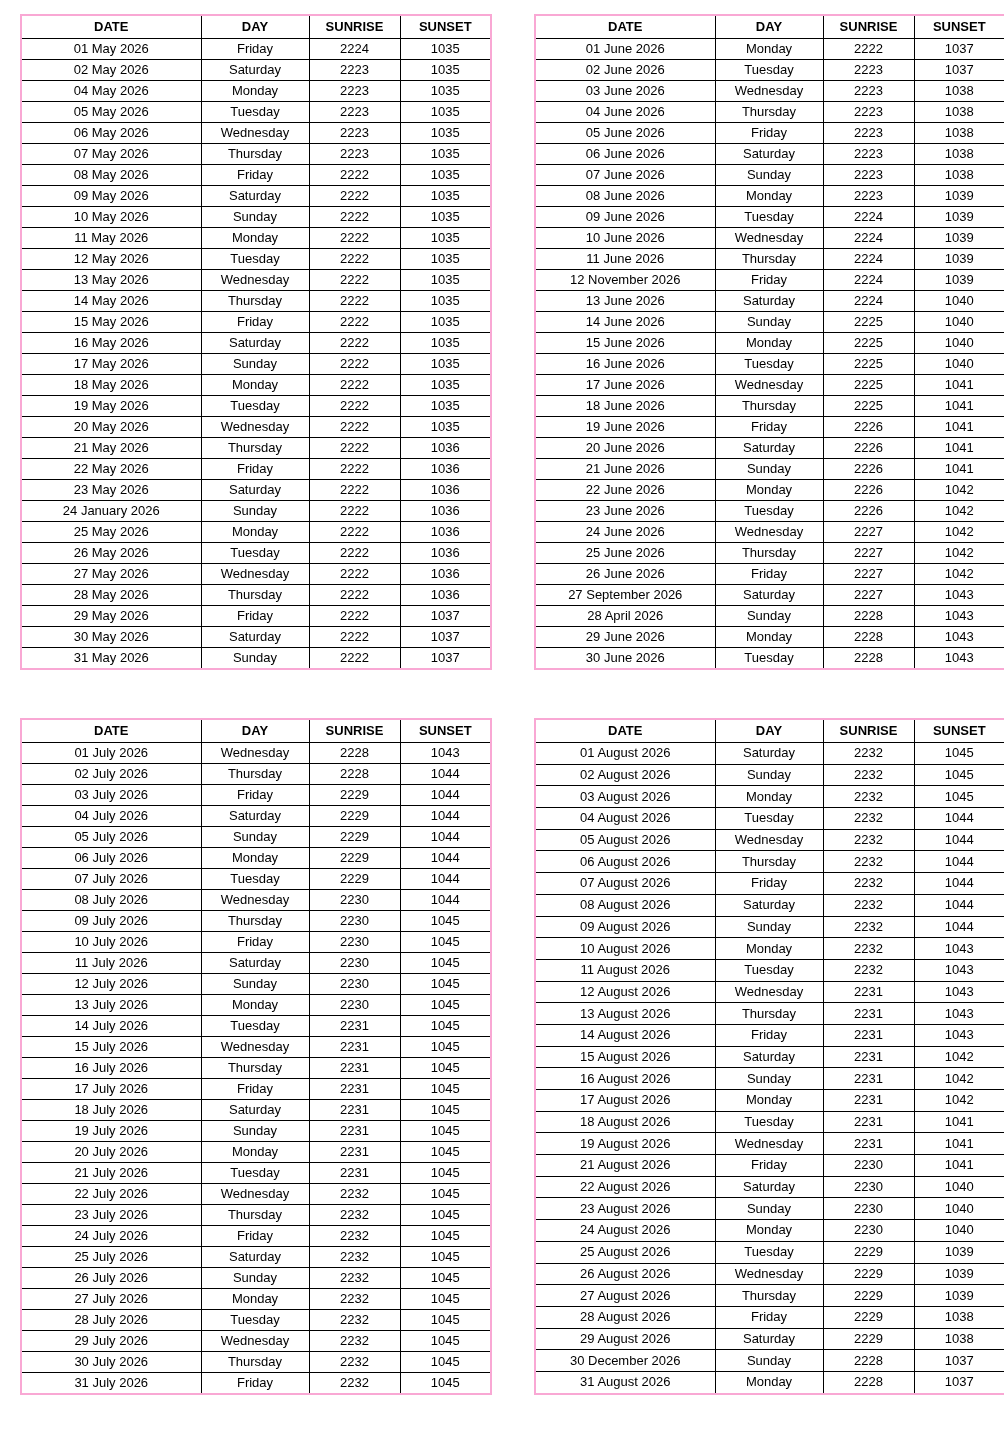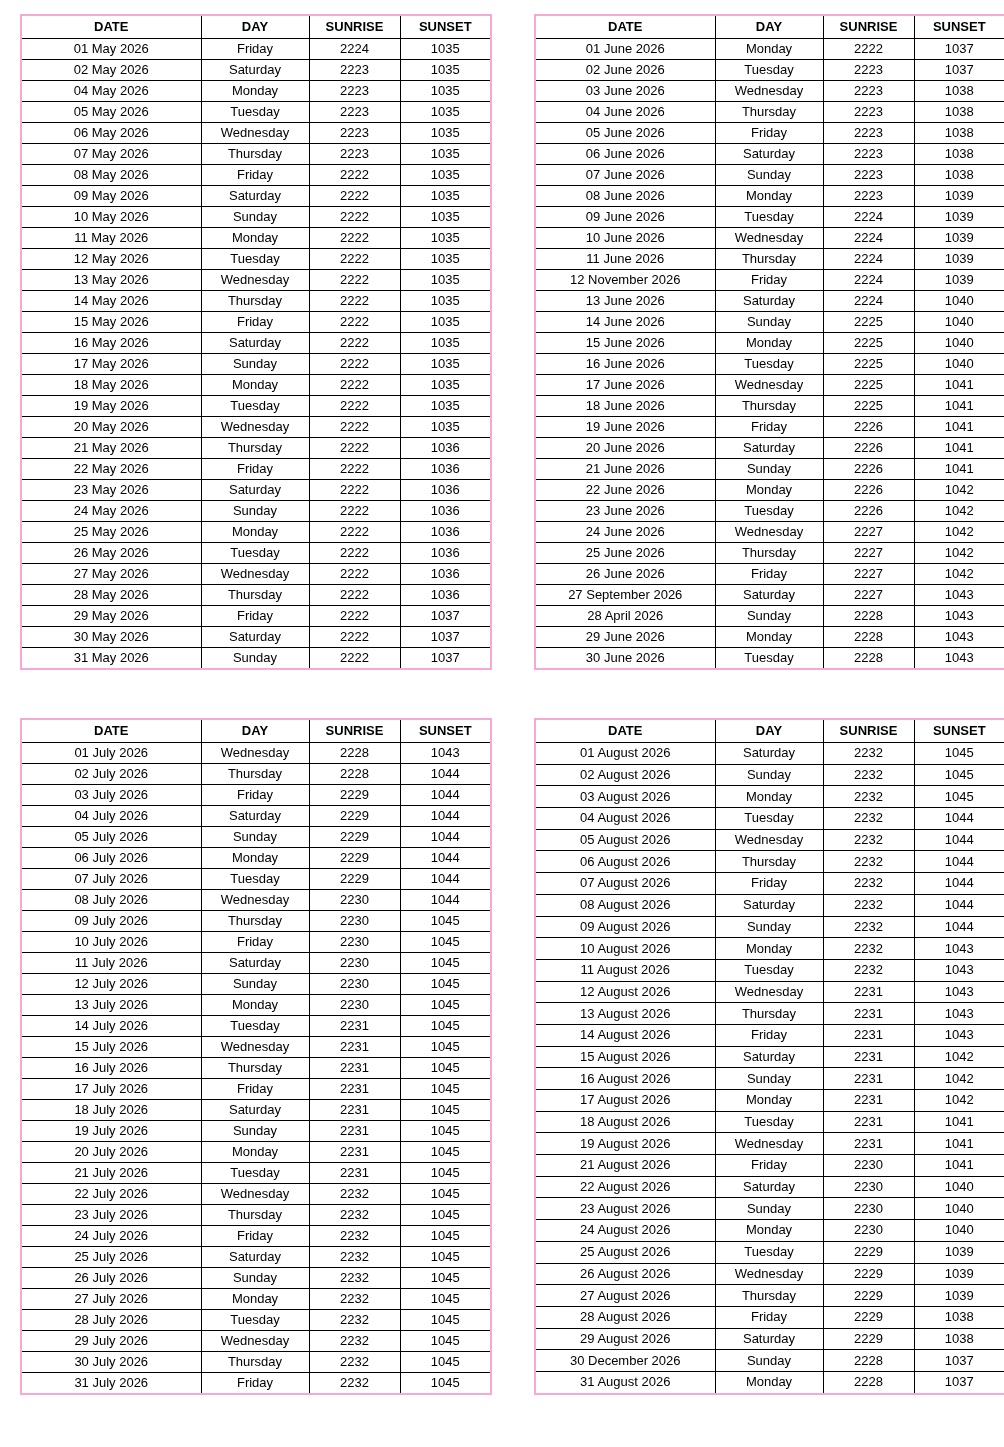--- a/index.html
+++ b/index.html
@@ -207,21 +207,21 @@
             <td>2222</td>
             <td>1036</td>
           </tr>
           <tr>
             <td>23 May 2026</td>
             <td>Saturday</td>
             <td>2222</td>
             <td>1036</td>
           </tr>
           <tr>
-            <td>24 May 2026</td>
+            <td>24 January 2026</td>
             <td>Sunday</td>
             <td>2222</td>
             <td>1036</td>
           </tr>
           <tr>
             <td>25 May 2026</td>
             <td>Monday</td>
             <td>2222</td>
             <td>1036</td>
           </tr>

